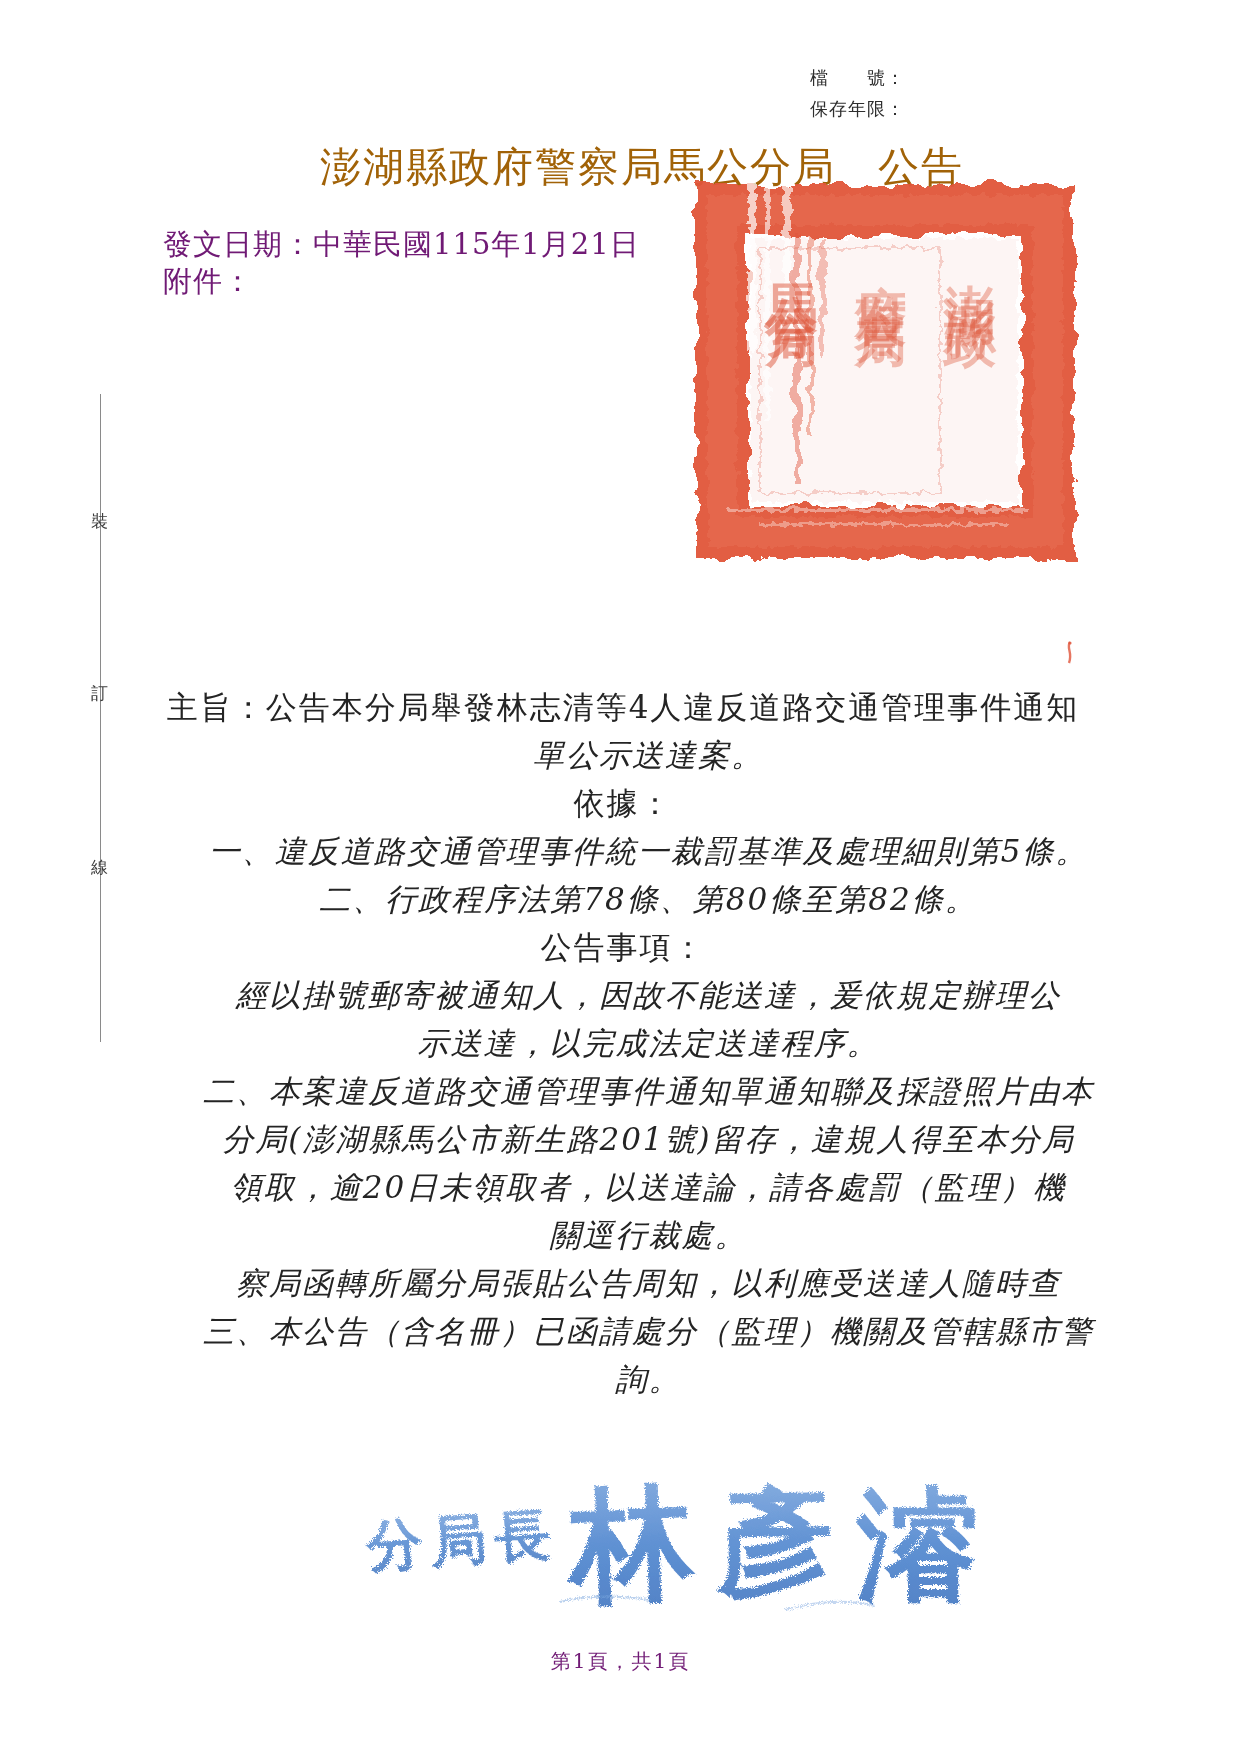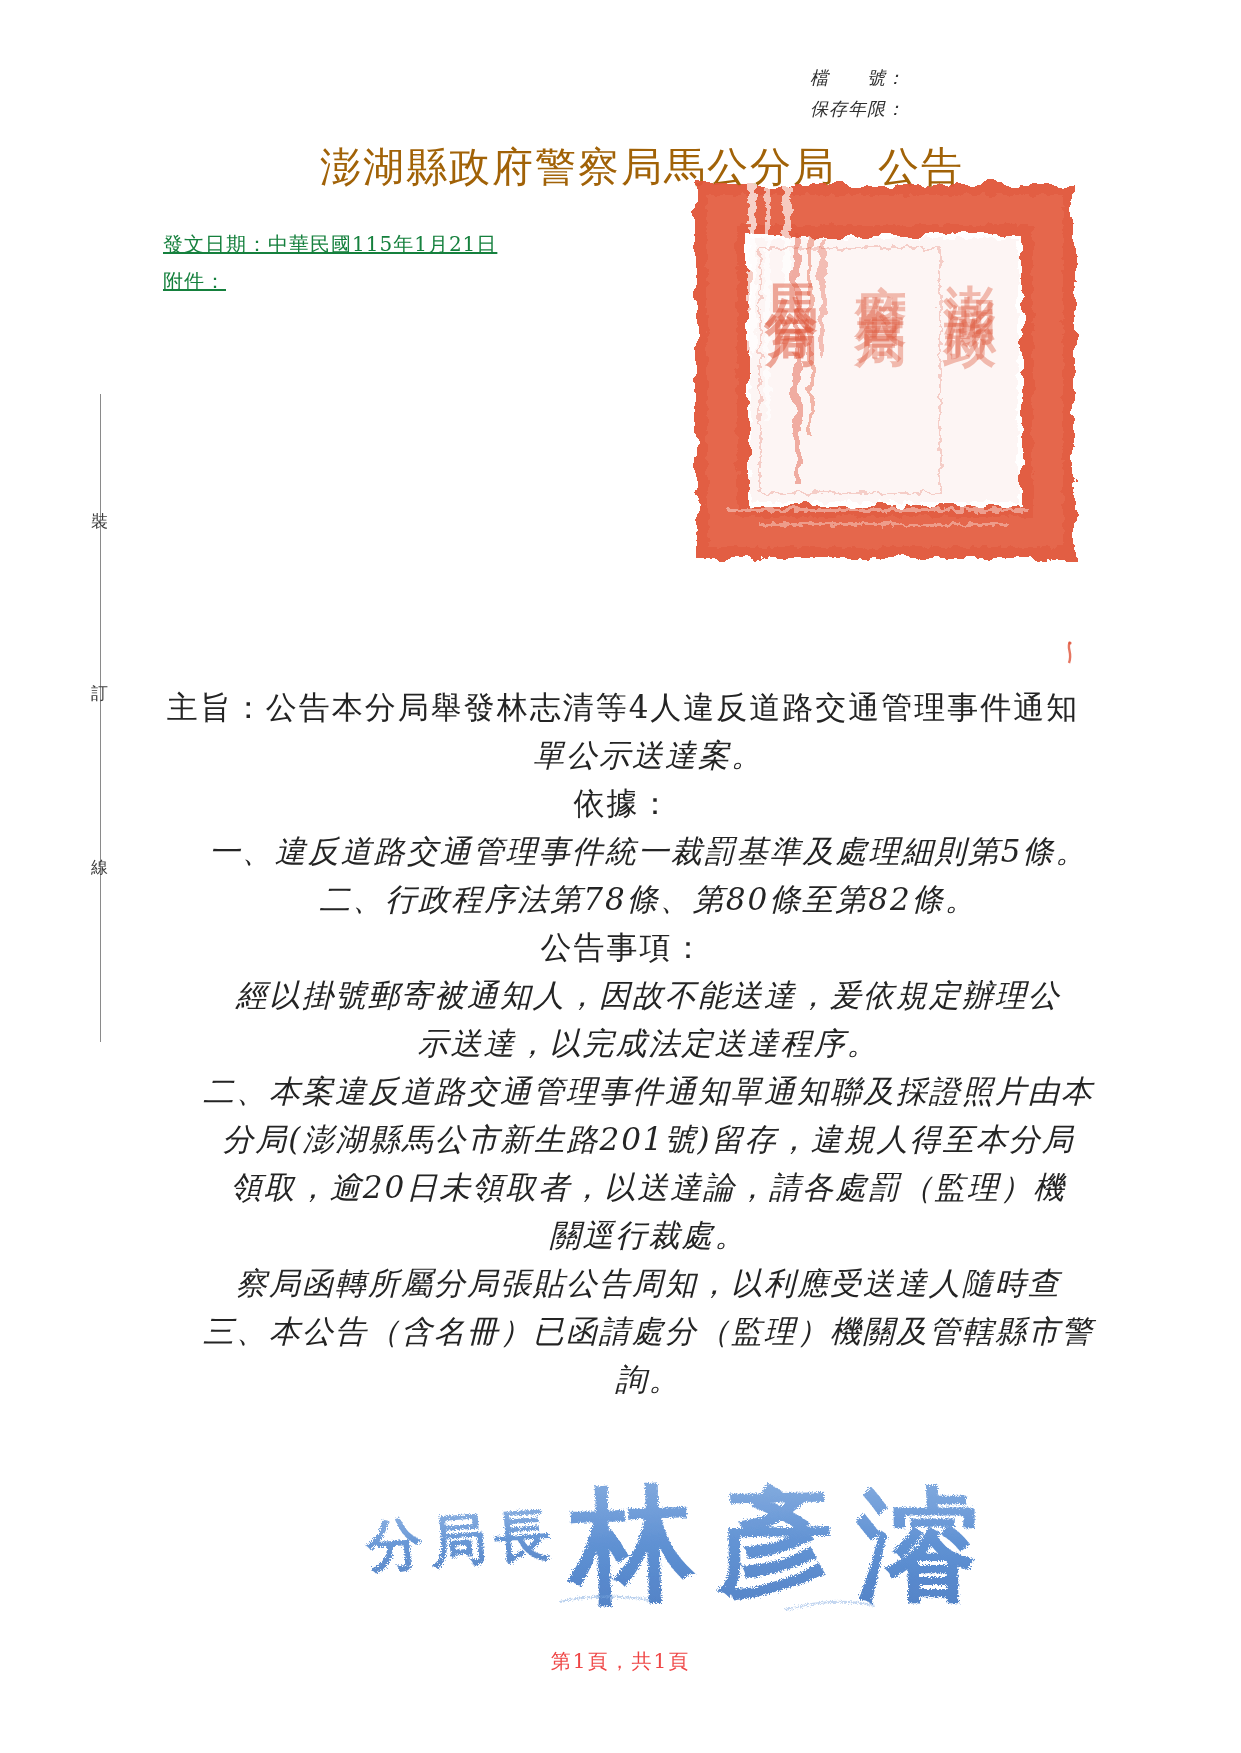--- a/index.html
+++ b/index.html
@@ -2,26 +2,26 @@
 <html><head>
 <meta charset="utf-8">
 <style>
   html,body{margin:0;padding:0;background:#e8e8e8;}
   .page{
     position:relative;width:1241px;height:1753px;background:#ffffff;
     font-family:"DejaVu Serif","Liberation Serif",serif;color:#262626;
     margin:0 auto;overflow:hidden;
   }
   
-  .archive{position:absolute;left:810px;top:62px;font-size:18px;line-height:31px;letter-spacing:1px;color:#2e2e2e;white-space:nowrap;font-style:italic;}
+  .archive{position:absolute;left:810px;top:62px;font-size:18px;line-height:31px;letter-spacing:1px;color:#2e2e2e;white-space:nowrap;}
   
   .doc-title{position:absolute;left:320px;top:140px;font-size:41px;letter-spacing:2px;white-space:nowrap;color:#a16207;}
   .title-gap{display:inline-block;width:42px;}
   
-  .meta{position:absolute;left:163px;top:226px;font-size:20px;line-height:37px;letter-spacing:1px;color:#15803d;white-space:nowrap;text-decoration:underline;}
+  .meta{position:absolute;left:163px;top:226px;font-size:29px;line-height:37px;letter-spacing:1px;color:#701a75;white-space:nowrap;}
   
   .binding{position:absolute;left:100px;top:394px;height:648px;border-left:1px solid #8a8a8a;}
   .binding .bchar{position:absolute;left:-10px;font-size:17px;color:#3d3d3d;letter-spacing:0;}
   .bchar.b0{top:116px;}
   .bchar.b1{top:288px;}
   .bchar.b2{top:462px;}
   
   .body-text{position:absolute;left:152px;top:683px;font-size:31px;letter-spacing:2px;color:#242424;}
   .body-text .line{height:48px;line-height:48px;white-space:nowrap;text-align:center;}
   .line.item,.line.cont{padding-left:51px;font-style:italic;}
@@ -35,21 +35,21 @@
   .seal-col{
     writing-mode:vertical-rl;text-orientation:upright;
     font-size:52px;font-weight:bold;line-height:84px;letter-spacing:12px;
     color:rgba(222,86,58,0.38);filter:blur(0.5px);
   }
   .seal-col.c2{color:rgba(222,86,58,0.5);}
   .red-speck{position:absolute;left:1063px;top:640px;width:14px;height:26px;}
   
   .signature{position:absolute;left:345px;top:1452px;width:660px;height:190px;}
   
-  .footer{position:absolute;left:0;top:1648px;width:1241px;text-align:center;font-size:20px;letter-spacing:2px;color:#ef4444;}
+  .footer{position:absolute;left:0;top:1648px;width:1241px;text-align:center;font-size:20px;letter-spacing:2px;color:#701a75;}
 </style>
 </head>
 <body>
 
 <div class="page">
 
   <div class="archive">
     <div>檔　　號：</div>
     <div>保存年限：</div>
   </div>

